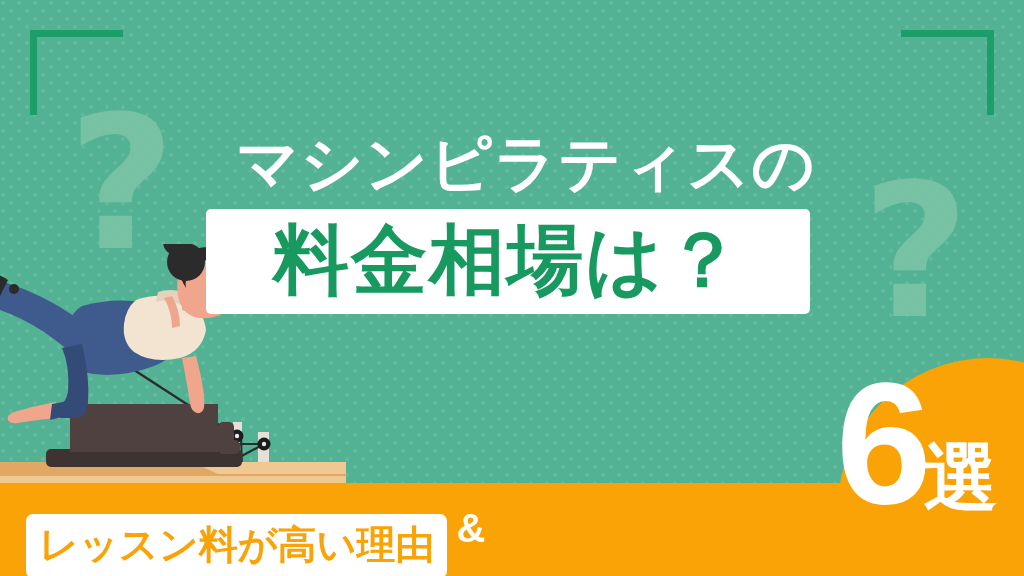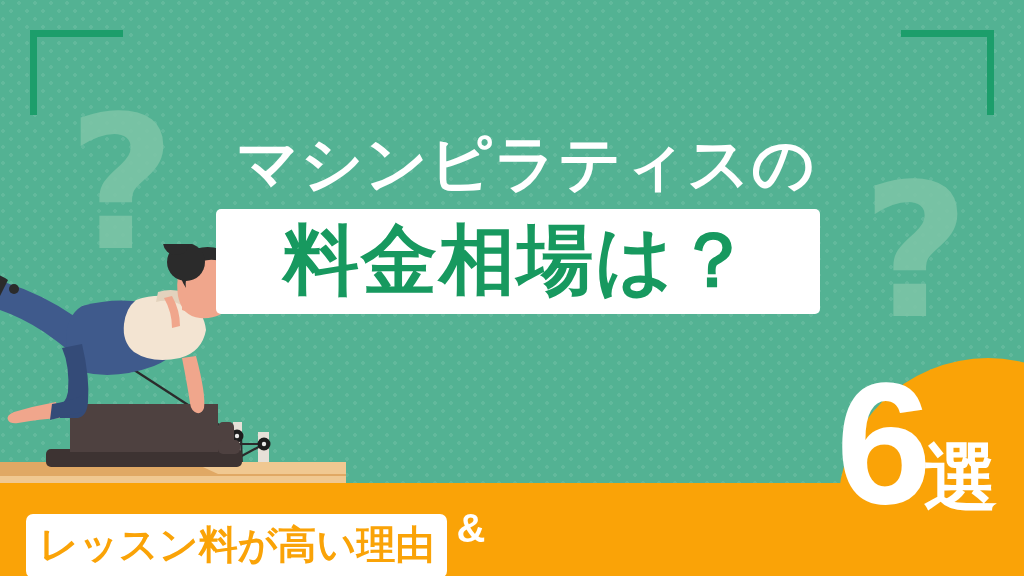--- a/index.html
+++ b/index.html
@@ -78,21 +78,20 @@
     text-align:center;
     white-space:nowrap;
   }
   #headline-box{
     margin-top:10px;
     background:#ffffff;
     border-radius:5px;
     padding:8px 14px 12px;
     box-sizing:border-box;
     width:604px;
-    margin-left:10px;
   }
   #headline-line2{
     color:#17995f;
     font-family:"DejaVu Sans",sans-serif;
     font-weight:700;
     font-size:76px;
     line-height:1.12;
     letter-spacing:2px;
     text-align:center;
     white-space:nowrap;

